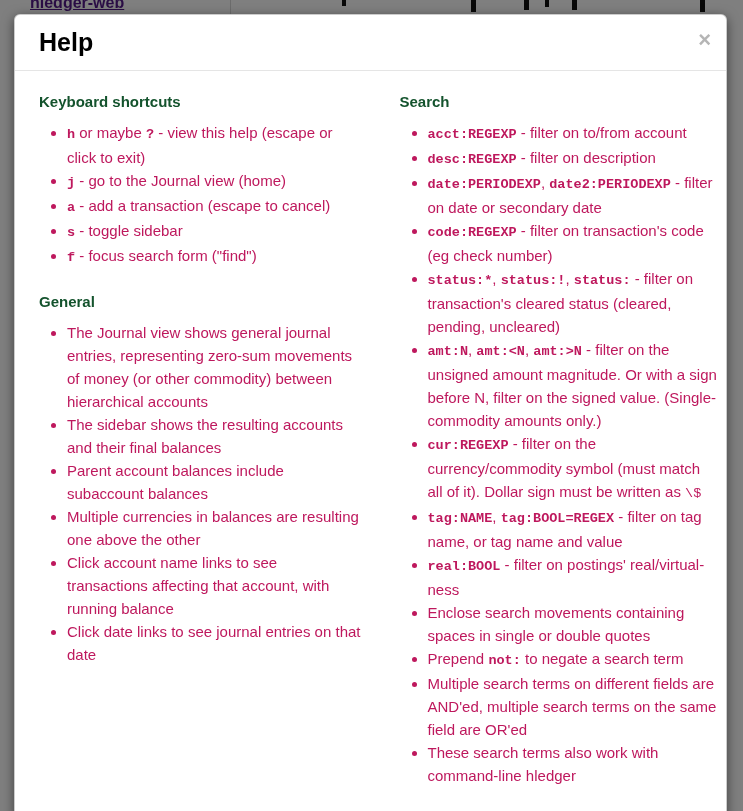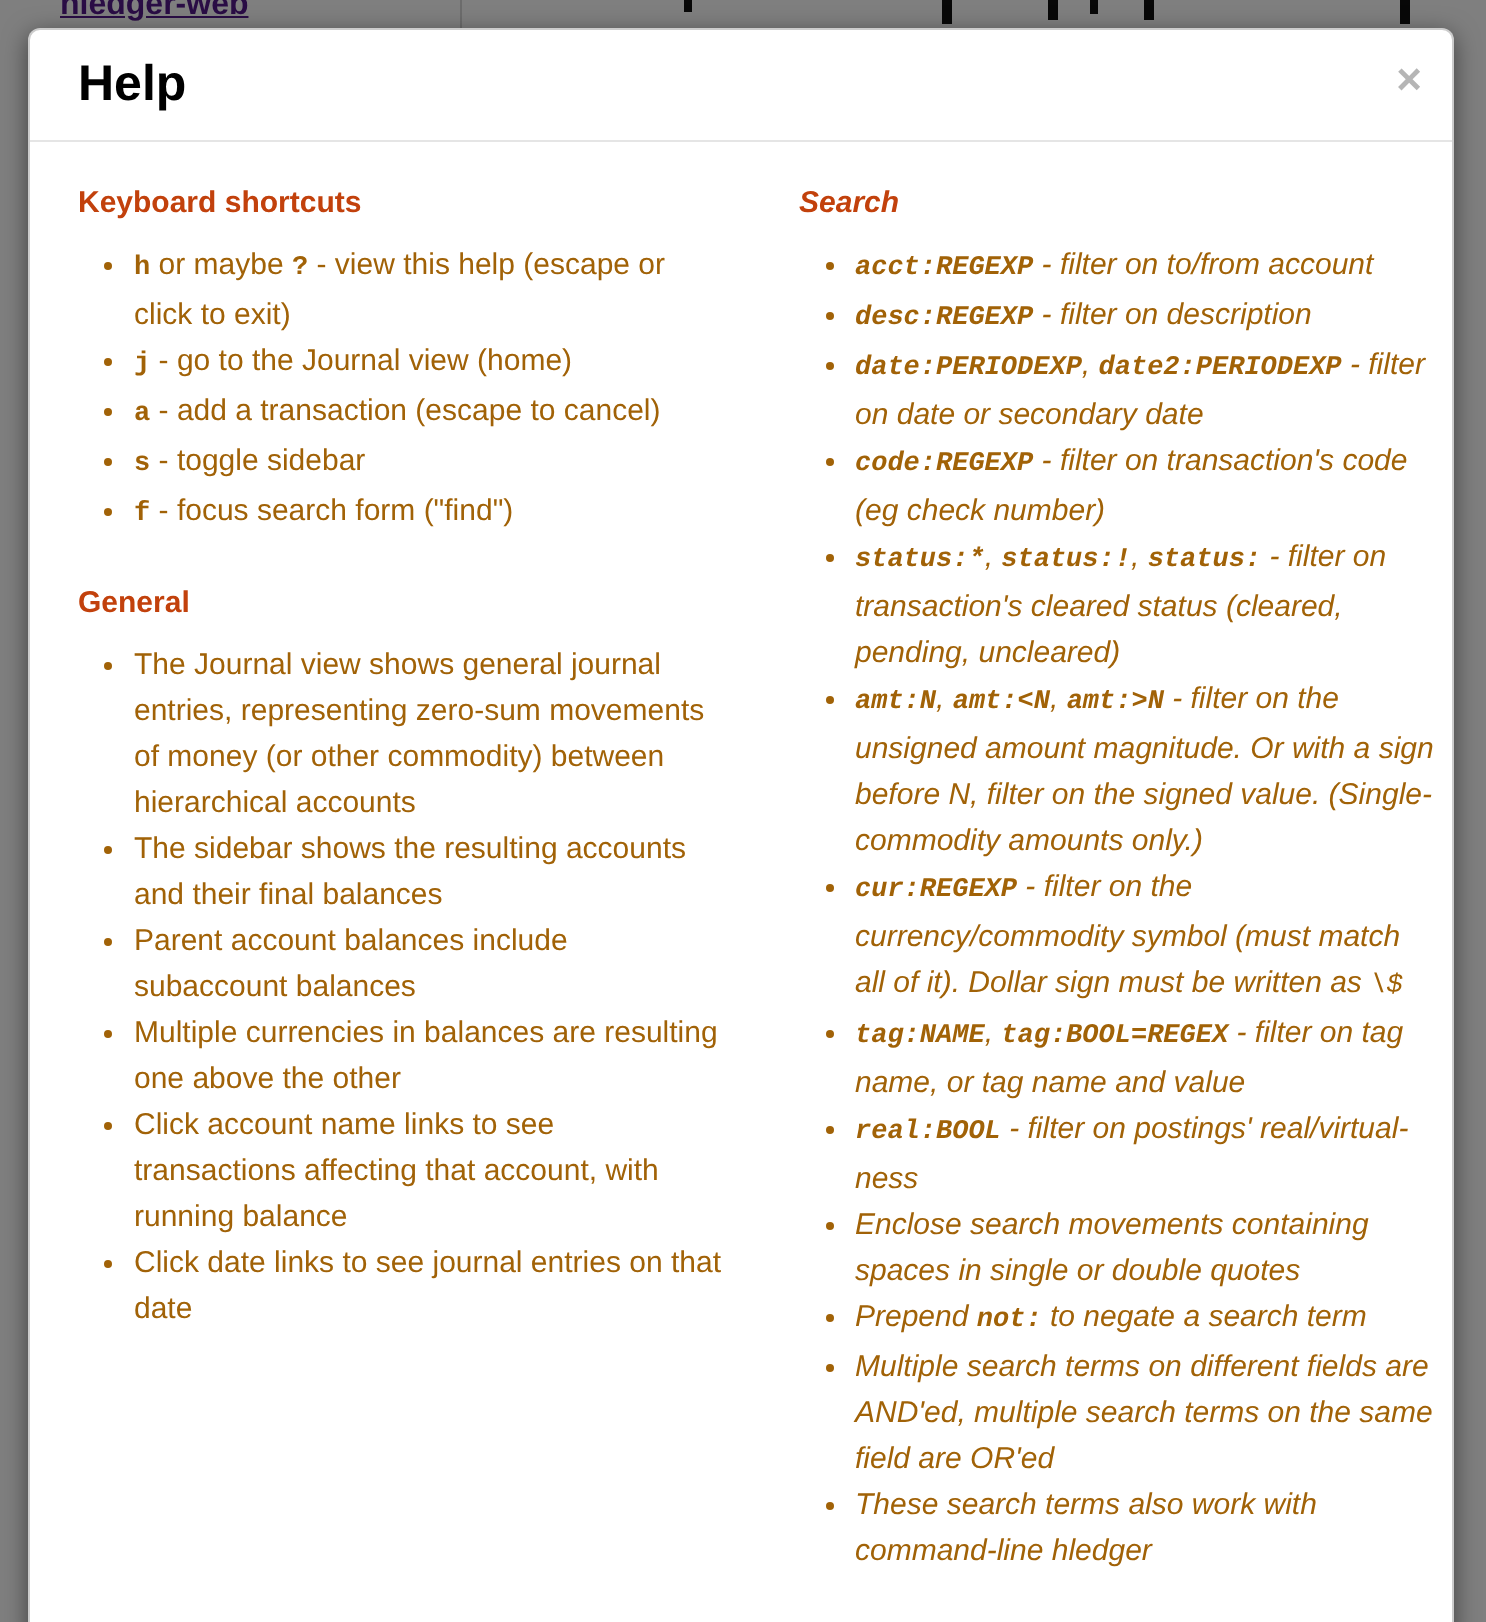--- a/index.html
+++ b/index.html
@@ -27,26 +27,26 @@
   
   .modal { position:absolute; left:14px; top:14px; width:713px; background:#fff;
     border-radius:6px; box-shadow:0 3px 12px rgba(0,0,0,0.5); border:1px solid rgba(0,0,0,0.2); }
   .modal-header { position:relative; padding:14px 15px 13px 24px; border-bottom:1px solid #e5e5e5; }
   .modal-title { font-size:25px; font-weight:700; color:#000; line-height:1.1; }
   .close-btn { position:absolute; right:15px; top:14px; border:none; background:none;
     font-size:22px; font-weight:700; color:#b5b5b5; line-height:1; cursor:pointer;
     font-family:"Liberation Sans", sans-serif; }
   .modal-body { display:flex; padding:22px 0 21px 0; }
   .col-left  { flex:1 1 50%; padding:0 10px 0 10px; }
-  .col-right { flex:1 1 50%; padding:0 8px 0 15px;font-style:italic; }
+  .col-right { flex:1 1 50%; padding:0 8px 0 15px; }
 
-  .sec-heading { font-size:15px; font-weight:bold; color:#c2410c; margin:0 0 11px 14px; }
+  .sec-heading { font-size:15px; font-weight:bold; color:#14532d; margin:0 0 11px 14px; }
   .col-left .section + .section .sec-heading { margin-top:24px; }
   ul.help-list { margin:0 0 12px 14px; padding-left:28px; list-style:disc; }
-  ul.help-list li { font-size:15px; line-height:23px; color:#a16207; }
+  ul.help-list li { font-size:15px; line-height:23px; color:#be185d; }
   .code { font-family:"Liberation Mono","DejaVu Sans Mono",monospace; font-weight:bold;
     font-size:13.5px; }
   .mono { font-family:"Liberation Mono","DejaVu Sans Mono",monospace; font-size:13.5px; }
 </style>
 </head>
 <body>
 
 <div class="page">
   <span class="brand-link">hledger-web</span>
   <div class="page-col-divider"></div>

